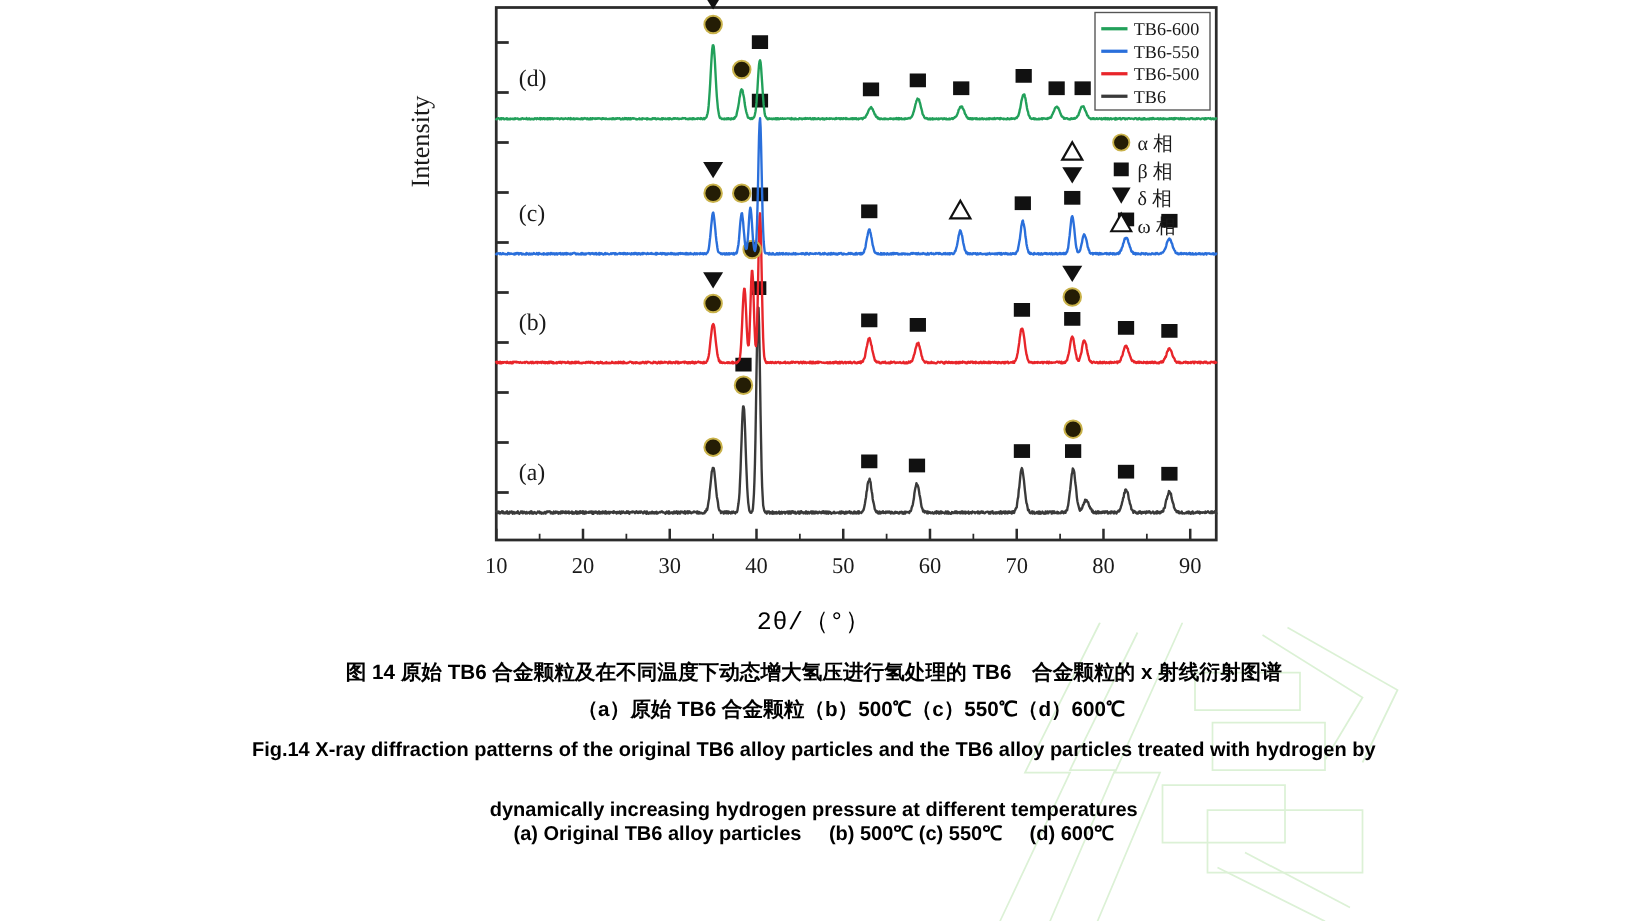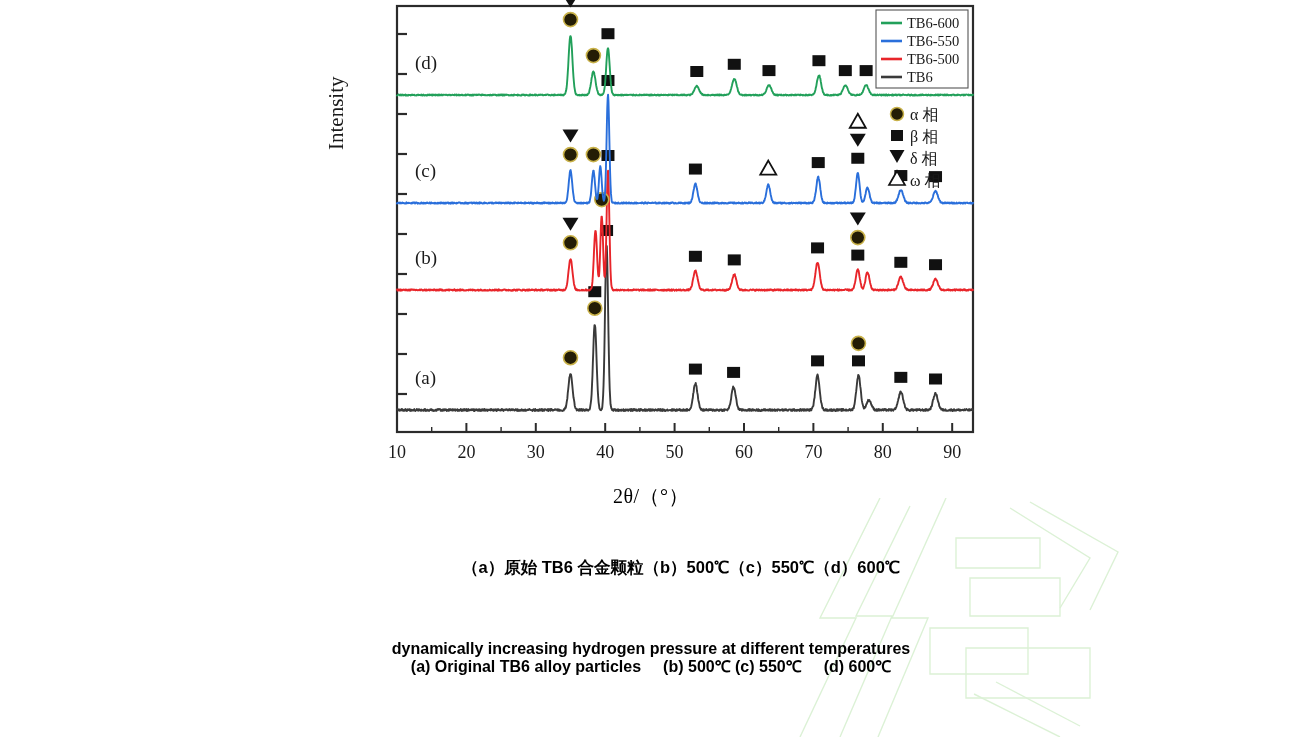--- a/index.html
+++ b/index.html
@@ -35,21 +35,21 @@
 
   
   .caption{
     position:absolute;left:0;width:1302px;
     text-align:center;
     color:#000;
     font-family:"Liberation Sans", sans-serif;
   }
   .axis-title{
     top:483px;
-    font-family:Liberation Serif, serif;
+    font-family:Liberation Mono, monospace;
     font-size:20px;font-weight:normal;
     letter-spacing:.5px;
   }
   .cap-cn1{top:527px;font-size:16.5px;font-weight:bold;}
   .cap-cn2{top:557px;font-size:16.5px;font-weight:bold;padding-left:30px;}
   .cap-en1{top:592px;font-size:16px;font-weight:bold;}
   .cap-en2{top:622px;font-size:16px;font-weight:bold;margin-top:18px;}
   .cap-en3{top:655px;font-size:16px;font-weight:bold;}
   .cap-en3 .gap{display:inline-block;width:22px;}
 </style>
@@ -201,19 +201,21 @@
       <path d="M170 130 L268 130 L268 176 L170 176 Z"></path>
       <path d="M206 150 L330 150 L330 200 L206 200 Z"></path>
       <path d="M250 10 L330 60 L300 110"></path>
       <path d="M270 4 L358 54 L330 112"></path>
       <path d="M236 184 L320 228"></path>
       <path d="M214 196 L300 239"></path>
     </g>
   </svg>
 
   <div class="caption axis-title">2θ/（°）</div>
+  <div class="caption cap-cn1">图 14 原始 TB6 合金颗粒及在不同温度下动态增大氢压进行氢处理的 TB6　合金颗粒的 x 射线衍射图谱</div>
   <div class="caption cap-cn2">（a）原始 TB6 合金颗粒（b）500℃（c）550℃（d）600℃</div>
+  <div class="caption cap-en1">Fig.14 X-ray diffraction patterns of the original TB6 alloy particles and the TB6 alloy particles treated with hydrogen by</div>
   <div class="caption cap-en2">dynamically increasing hydrogen pressure at different temperatures</div>
   <div class="caption cap-en3">
     <span>(a) Original TB6 alloy particles</span><span class="gap"></span><span>(b) 500℃ (c) 550℃</span><span class="gap"></span><span>(d) 600℃</span>
   </div>
 
 </div>
 
 </body></html>

